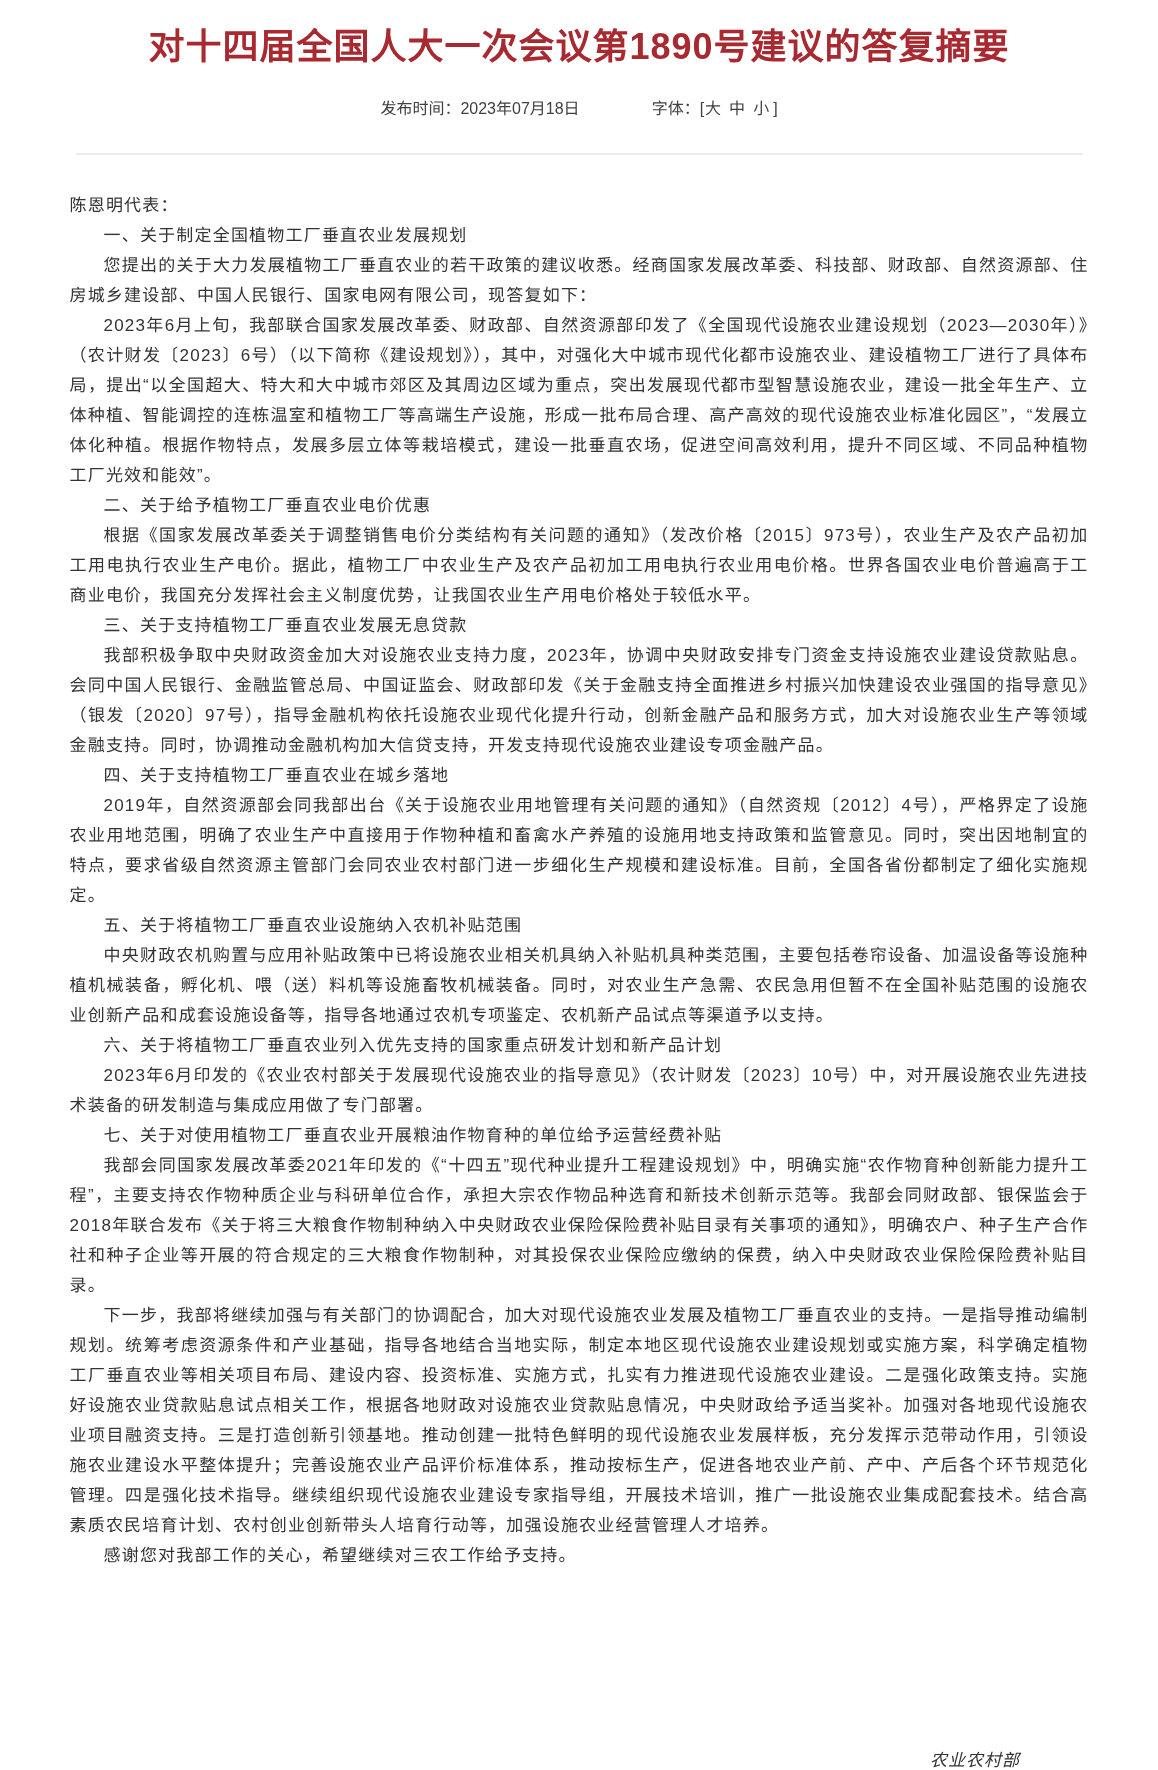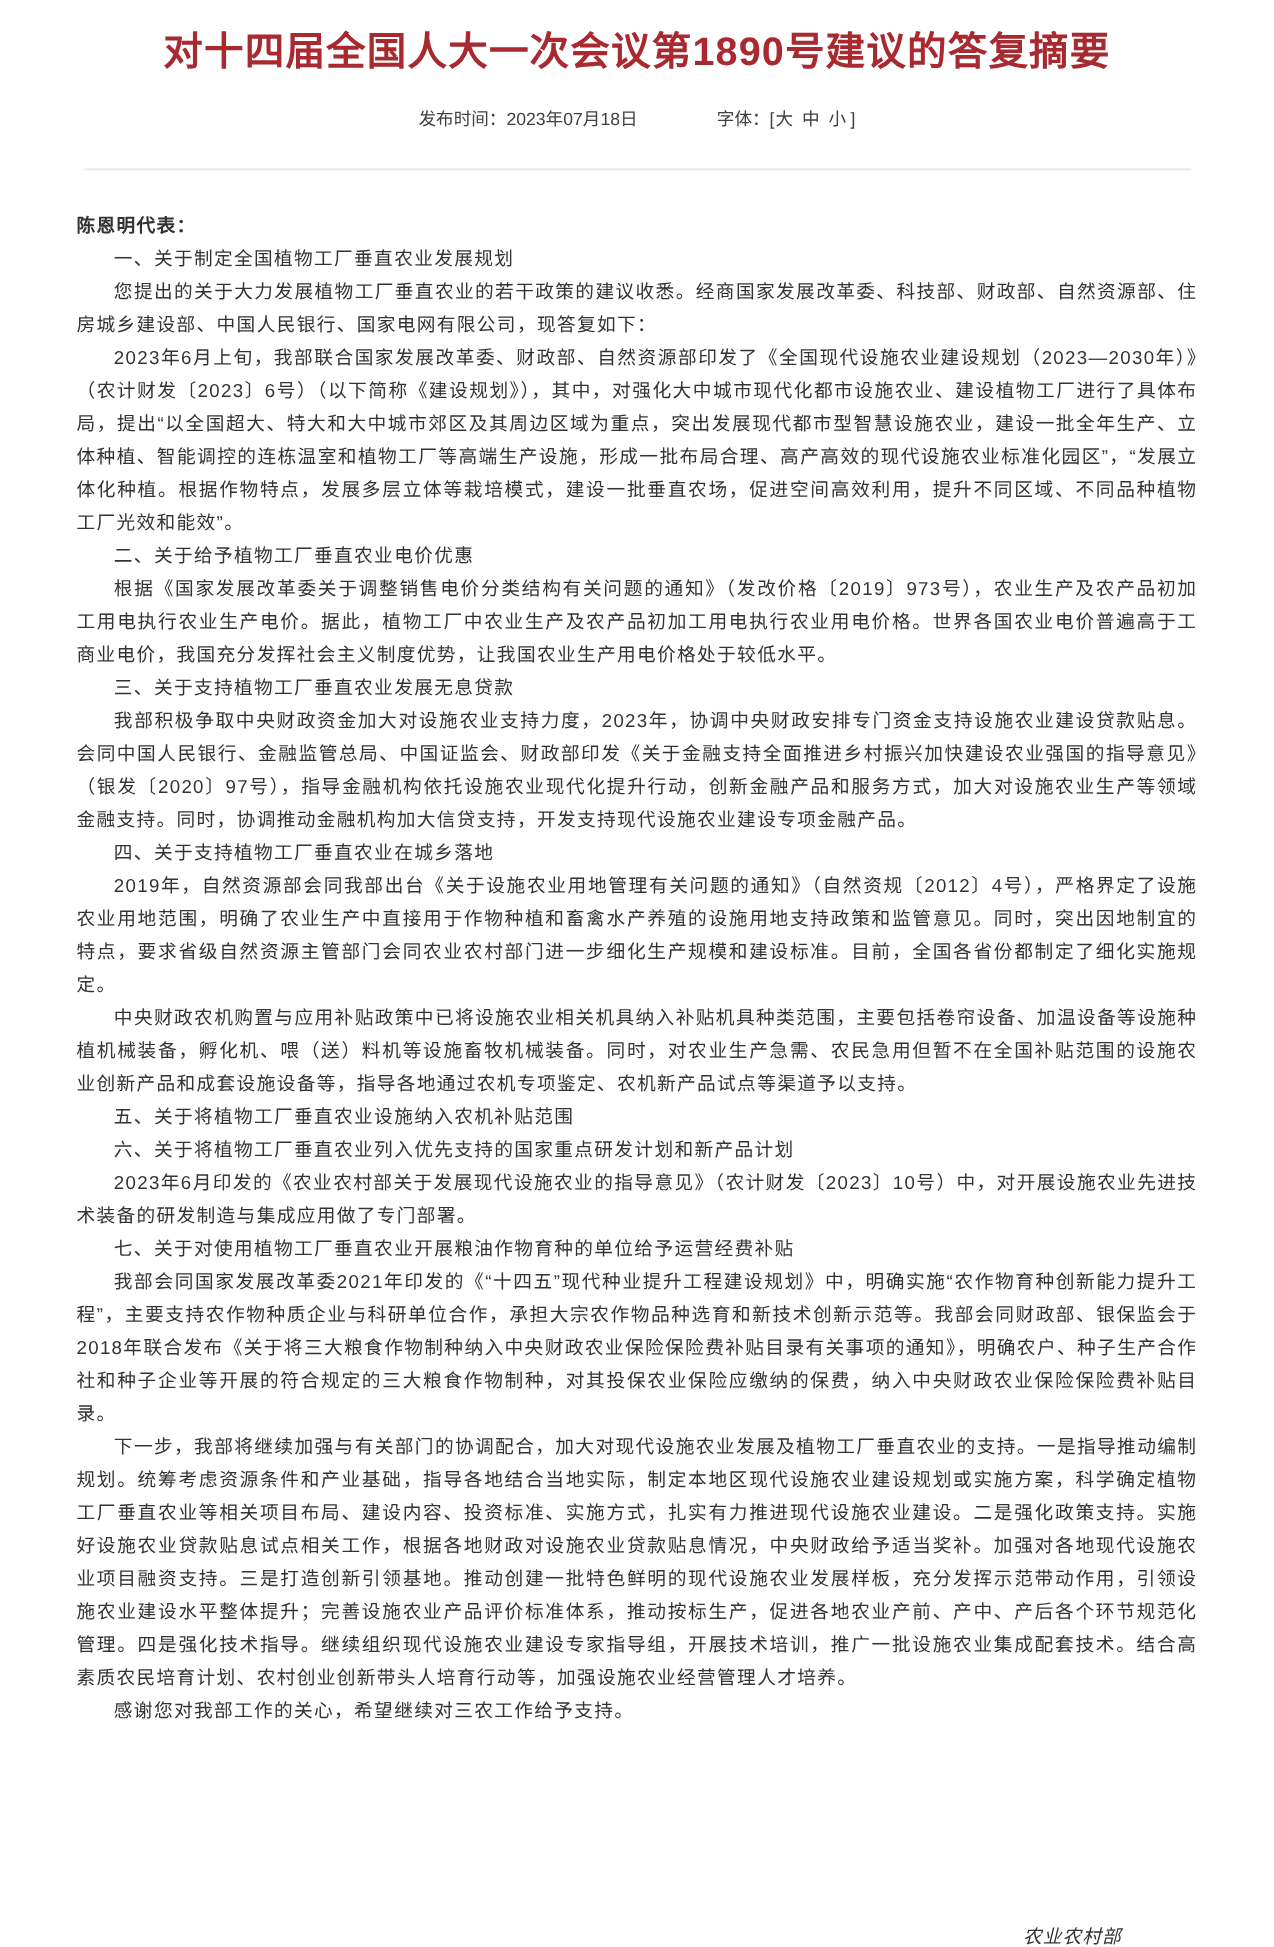--- a/index.html
+++ b/index.html
@@ -48,21 +48,21 @@
     font-size: 17px;
     line-height: 30px;
     letter-spacing: 1.2px;
     text-align: justify;
     color: #333333;
   }
   .para {
     margin: 0;
     text-indent: 2em;
   }
-  .para.no-indent { text-indent: 0; font-weight: bold; }
+  .para.no-indent { text-indent: 0; }
   .signature {
     margin-top: 170px;
     text-align: right;
     padding-right: 50px;
     font-style: italic;
   }
   .signature-inner {
     display: inline-block;
     text-align: center;
     font-size: 17px;
@@ -88,27 +88,27 @@
   </div>
 
   <div class="divider"></div>
 
   <div class="doc-body">
       <p class="para no-indent">陈恩明代表：</p>
       <p class="para">一、关于制定全国植物工厂垂直农业发展规划</p>
       <p class="para">您提出的关于大力发展植物工厂垂直农业的若干政策的建议收悉。经商国家发展改革委、科技部、财政部、自然资源部、住房城乡建设部、中国人民银行、国家电网有限公司，现答复如下：</p>
       <p class="para">2023年6月上旬，我部联合国家发展改革委、财政部、自然资源部印发了《全国现代设施农业建设规划（2023—2030年）》（农计财发〔2023〕6号）（以下简称《建设规划》），其中，对强化大中城市现代化都市设施农业、建设植物工厂进行了具体布局，提出“以全国超大、特大和大中城市郊区及其周边区域为重点，突出发展现代都市型智慧设施农业，建设一批全年生产、立体种植、智能调控的连栋温室和植物工厂等高端生产设施，形成一批布局合理、高产高效的现代设施农业标准化园区”，“发展立体化种植。根据作物特点，发展多层立体等栽培模式，建设一批垂直农场，促进空间高效利用，提升不同区域、不同品种植物工厂光效和能效”。</p>
       <p class="para">二、关于给予植物工厂垂直农业电价优惠</p>
-      <p class="para">根据《国家发展改革委关于调整销售电价分类结构有关问题的通知》（发改价格〔2019〕973号），农业生产及农产品初加工用电执行农业生产电价。据此，植物工厂中农业生产及农产品初加工用电执行农业用电价格。世界各国农业电价普遍高于工商业电价，我国充分发挥社会主义制度优势，让我国农业生产用电价格处于较低水平。</p>
+      <p class="para">根据《国家发展改革委关于调整销售电价分类结构有关问题的通知》（发改价格〔2015〕973号），农业生产及农产品初加工用电执行农业生产电价。据此，植物工厂中农业生产及农产品初加工用电执行农业用电价格。世界各国农业电价普遍高于工商业电价，我国充分发挥社会主义制度优势，让我国农业生产用电价格处于较低水平。</p>
       <p class="para">三、关于支持植物工厂垂直农业发展无息贷款</p>
       <p class="para">我部积极争取中央财政资金加大对设施农业支持力度，2023年，协调中央财政安排专门资金支持设施农业建设贷款贴息。会同中国人民银行、金融监管总局、中国证监会、财政部印发《关于金融支持全面推进乡村振兴加快建设农业强国的指导意见》（银发〔2020〕97号），指导金融机构依托设施农业现代化提升行动，创新金融产品和服务方式，加大对设施农业生产等领域金融支持。同时，协调推动金融机构加大信贷支持，开发支持现代设施农业建设专项金融产品。</p>
       <p class="para">四、关于支持植物工厂垂直农业在城乡落地</p>
       <p class="para">2019年，自然资源部会同我部出台《关于设施农业用地管理有关问题的通知》（自然资规〔2012〕4号），严格界定了设施农业用地范围，明确了农业生产中直接用于作物种植和畜禽水产养殖的设施用地支持政策和监管意见。同时，突出因地制宜的特点，要求省级自然资源主管部门会同农业农村部门进一步细化生产规模和建设标准。目前，全国各省份都制定了细化实施规定。</p>
+      <p class="para">五、关于将植物工厂垂直农业设施纳入农机补贴范围</p>
       <p class="para">中央财政农机购置与应用补贴政策中已将设施农业相关机具纳入补贴机具种类范围，主要包括卷帘设备、加温设备等设施种植机械装备，孵化机、喂（送）料机等设施畜牧机械装备。同时，对农业生产急需、农民急用但暂不在全国补贴范围的设施农业创新产品和成套设施设备等，指导各地通过农机专项鉴定、农机新产品试点等渠道予以支持。</p>
-      <p class="para">五、关于将植物工厂垂直农业设施纳入农机补贴范围</p>
       <p class="para">六、关于将植物工厂垂直农业列入优先支持的国家重点研发计划和新产品计划</p>
       <p class="para">2023年6月印发的《农业农村部关于发展现代设施农业的指导意见》（农计财发〔2023〕10号）中，对开展设施农业先进技术装备的研发制造与集成应用做了专门部署。</p>
       <p class="para">七、关于对使用植物工厂垂直农业开展粮油作物育种的单位给予运营经费补贴</p>
       <p class="para">我部会同国家发展改革委2021年印发的《“十四五”现代种业提升工程建设规划》中，明确实施“农作物育种创新能力提升工程”，主要支持农作物种质企业与科研单位合作，承担大宗农作物品种选育和新技术创新示范等。我部会同财政部、银保监会于2018年联合发布《关于将三大粮食作物制种纳入中央财政农业保险保险费补贴目录有关事项的通知》，明确农户、种子生产合作社和种子企业等开展的符合规定的三大粮食作物制种，对其投保农业保险应缴纳的保费，纳入中央财政农业保险保险费补贴目录。</p>
       <p class="para">下一步，我部将继续加强与有关部门的协调配合，加大对现代设施农业发展及植物工厂垂直农业的支持。一是指导推动编制规划。统筹考虑资源条件和产业基础，指导各地结合当地实际，制定本地区现代设施农业建设规划或实施方案，科学确定植物工厂垂直农业等相关项目布局、建设内容、投资标准、实施方式，扎实有力推进现代设施农业建设。二是强化政策支持。实施好设施农业贷款贴息试点相关工作，根据各地财政对设施农业贷款贴息情况，中央财政给予适当奖补。加强对各地现代设施农业项目融资支持。三是打造创新引领基地。推动创建一批特色鲜明的现代设施农业发展样板，充分发挥示范带动作用，引领设施农业建设水平整体提升；完善设施农业产品评价标准体系，推动按标生产，促进各地农业产前、产中、产后各个环节规范化管理。四是强化技术指导。继续组织现代设施农业建设专家指导组，开展技术培训，推广一批设施农业集成配套技术。结合高素质农民培育计划、农村创业创新带头人培育行动等，加强设施农业经营管理人才培养。</p>
       <p class="para">感谢您对我部工作的关心，希望继续对三农工作给予支持。</p>
     </div>
 
   <div class="signature">
     <div class="signature-inner">

